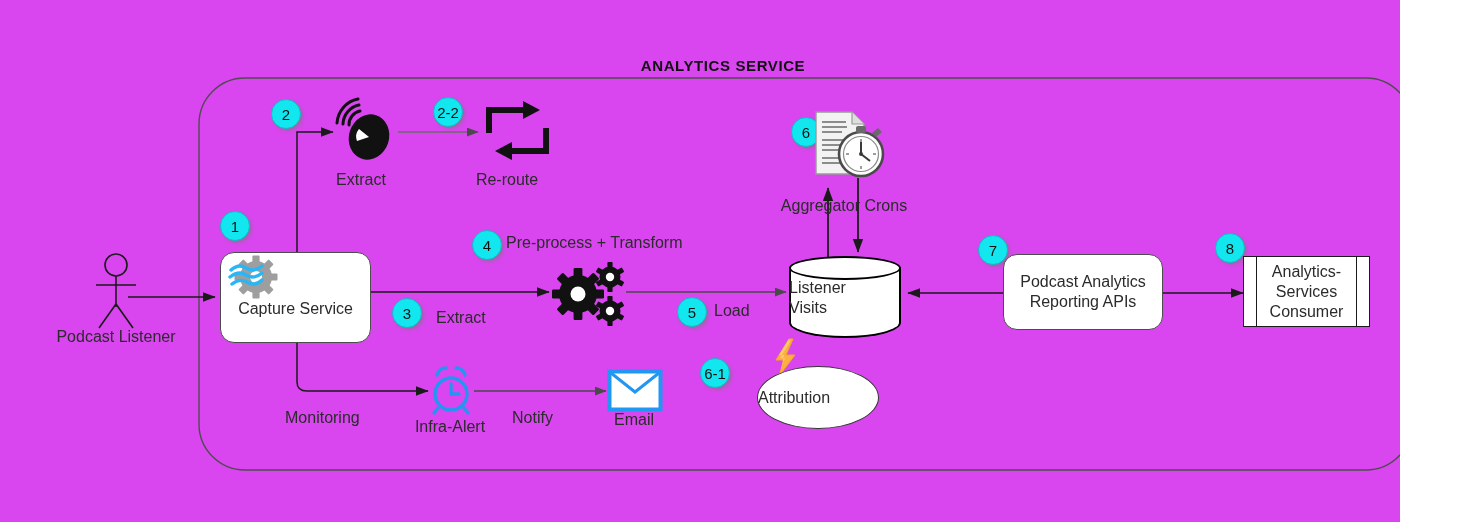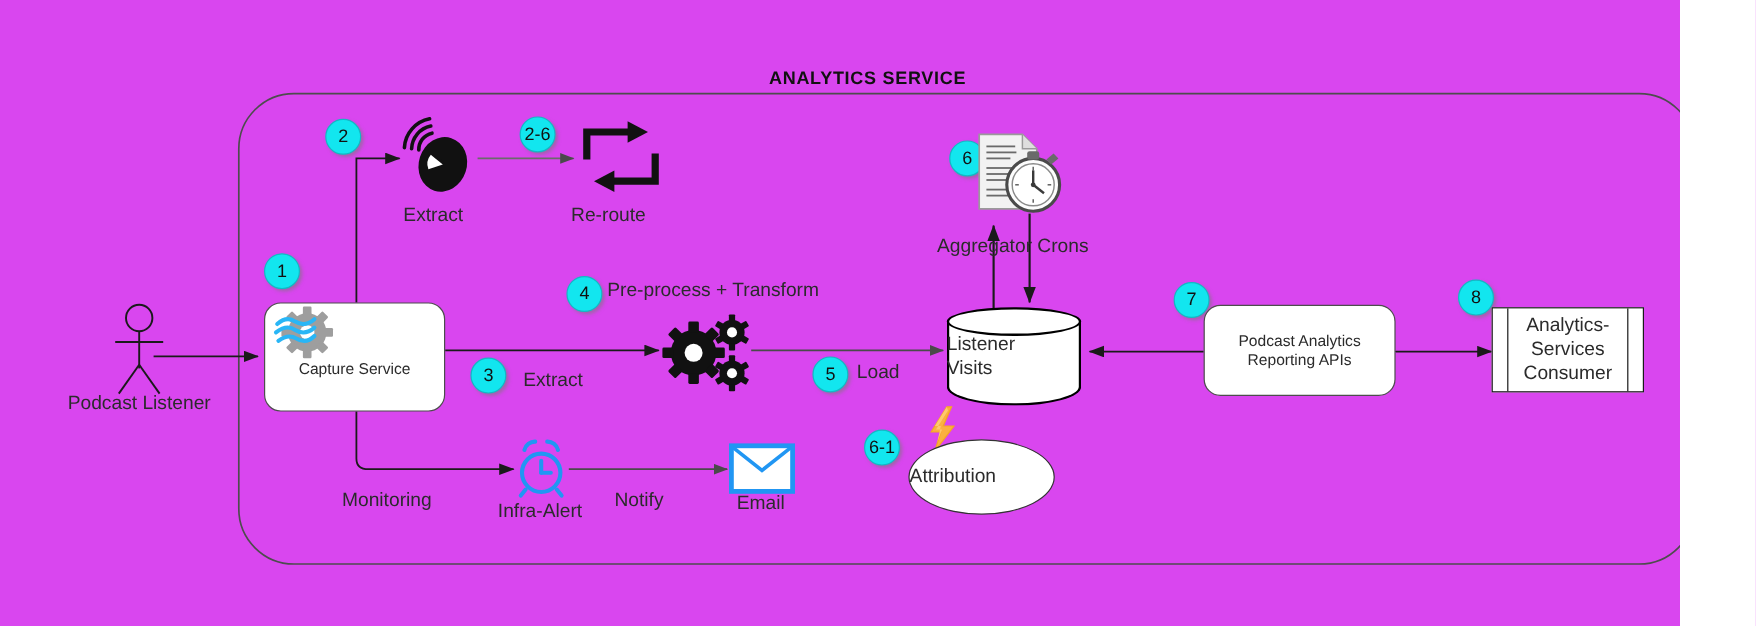--- a/index.html
+++ b/index.html
@@ -12,21 +12,21 @@
   .badge{position:absolute;width:30px;height:30px;border-radius:50%;
          background:#12e6ef;border:1.4px solid #12b9c4;
          box-shadow:2px 2px 3px rgba(120,120,120,.55);
          display:flex;align-items:center;justify-content:center;
          font-size:15px;color:#111;font-family:"Liberation Sans",sans-serif;
          overflow:hidden;box-sizing:border-box;}
   .badge span{display:block;transform:translateY(-0.5px);}
   
   .rbox{position:absolute;background:#fff;border:1.3px solid #4d4d4d;border-radius:14px;
         box-sizing:border-box;display:flex;align-items:center;justify-content:center;
-        text-align:center;font-size:13px;color:#2b2b2b;line-height:1.25;}
+        text-align:center;font-size:16px;color:#2b2b2b;line-height:1.25;}
   
   .cbox{position:absolute;background:#fff;border:1.3px solid #1a1a1a;box-sizing:border-box;
         display:flex;align-items:center;justify-content:center;text-align:center;
         font-size:16px;color:#2b2b2b;line-height:1.25;}
   .cbox:before,.cbox:after{content:"";position:absolute;top:0;bottom:0;width:0;border-left:1.3px solid #1a1a1a;}
   .cbox:before{left:12px;} .cbox:after{right:12px;}
   
   .ellipse{position:absolute;border:1.4px solid #333;border-radius:50%;background:#fff;
            box-sizing:border-box;display:flex;align-items:center;
            font-size:16px;color:#2b2b2b;}
@@ -138,21 +138,21 @@
     <line x1="35" y1="30" x2="43" y2="36" stroke="#111" stroke-width="1.4"></line>
     <g fill="none" stroke="#111" stroke-width="3" stroke-linecap="round">
       <path d="M22,25 A14,14 0 0 1 33,11"></path>
       <path d="M16,24 A20,20 0 0 1 32,5"></path>
       <path d="M10,23 A26,26 0 0 1 31,-1"></path>
     </g>
   </svg>
   <div class="lbl center" style="left:361px;top:171px;transform:translateX(-50%);">Extract</div>
 
   <div class="badge" style="left:433px;top:97px;">
-    <span>2-6</span>
+    <span>2-2</span>
   </div>
   <svg class="ico" style="left:484px;top:100px;" width="72" height="64">
     <path d="M5,33 L5,10 L46,10" fill="none" stroke="#111" stroke-width="6" stroke-linejoin="miter"></path>
     <path d="M39,1 L56,10 L39,19 z" fill="#111"></path>
     <path d="M62,28 L62,51 L21,51" fill="none" stroke="#111" stroke-width="6" stroke-linejoin="miter"></path>
     <path d="M28,42 L11,51 L28,60 z" fill="#111"></path>
   </svg>
   <div class="lbl center" style="left:507px;top:171px;transform:translateX(-50%);">Re-route</div>
 
   <div class="badge" style="left:392px;top:298px;">
@@ -273,21 +273,21 @@
 
   <div class="cyl" style="left:789px;top:256px;width:112px;height:82px;">
     <div class="body"></div>
     <div class="top"></div>
     <div class="txt">
       <div>Listener</div>
       <div>Visits</div>
     </div>
   </div>
 
-  <div class="badge" style="left:720px;top:358px;text-align:right;">
+  <div class="badge" style="left:700px;top:358px;text-align:right;">
     <span>6-1</span>
   </div>
   <svg class="ico" style="left:772px;top:338px;" width="32" height="40">
     <path d="M17,1 L4,22 L12,22 L7,38 L23,17 L14,17 L21,1 z" fill="#fbb040" stroke="#f5a623" stroke-width="1"></path>
     <path d="M17,1 L7,17 L12,17 L9,31 L13,20 L8,20 L18,4 z" fill="#ffd27f" opacity=".75"></path>
   </svg>
   <div class="ellipse" style="left:757px;top:366px;width:122px;height:63px;">
     <span>Attribution</span>
   </div>
 

